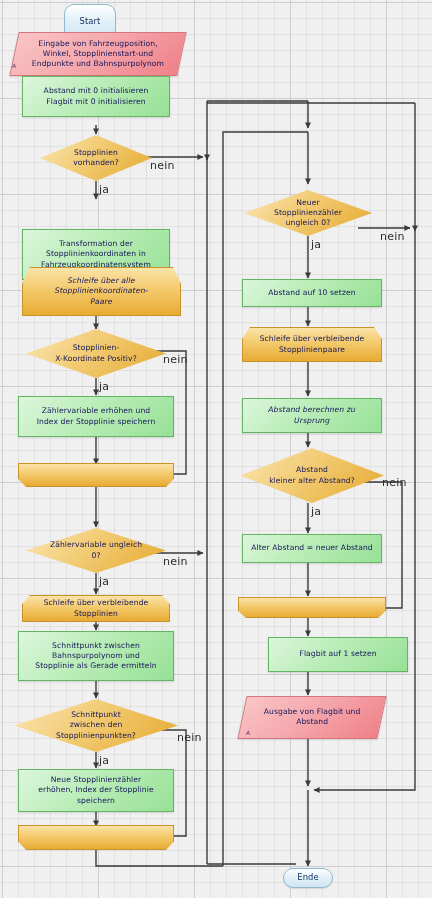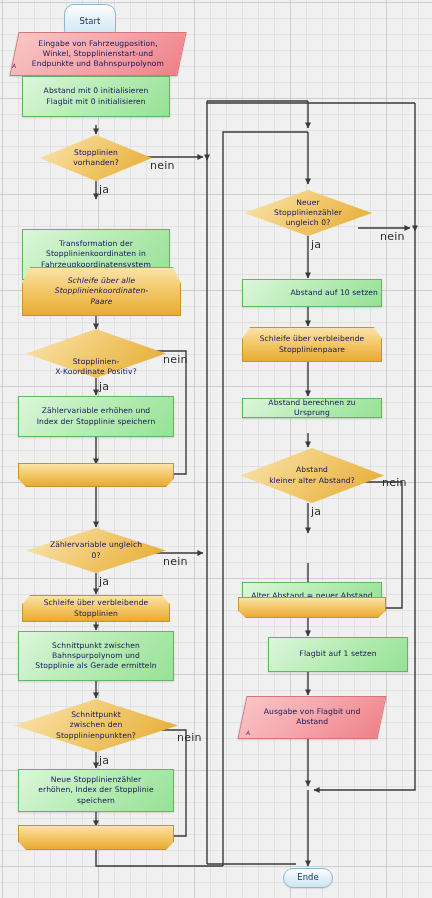--- a/index.html
+++ b/index.html
@@ -213,21 +213,21 @@
   </div>
 
   <div class="node loop" style="left:22px;top:267px;width:159px;height:49px;font-style:italic;">
     <span>
       <span>Schleife über alle</span>
       <span>Stopplinienkoordinaten-</span>
       <span>Paare</span>
     </span>
   </div>
 
-  <div class="node dec" style="left:26px;top:329px;width:140px;height:49px;align-items:flex-end;">
+  <div class="node dec" style="left:26px;top:329px;width:140px;height:49px;">
     <div class="dia"></div>
     <span>
       <span>Stopplinien-</span>
       <span>X-Koordinate Positiv?</span>
     </span>
   </div>
   <div class="elbl" style="left:99px;top:380px;">ja</div>
   <div class="elbl" style="left:163px;top:353px;">nein</div>
 
   <div class="node proc" style="left:18px;top:396px;width:156px;height:41px;">
@@ -293,51 +293,51 @@
     <div class="dia"></div>
     <span>
       <span>Neuer</span>
       <span>Stopplinienzähler</span>
       <span>ungleich 0?</span>
     </span>
   </div>
   <div class="elbl" style="left:311px;top:238px;">ja</div>
   <div class="elbl" style="left:380px;top:230px;">nein</div>
 
-  <div class="node proc" style="left:242px;top:279px;width:140px;height:28px;text-align:right;">
+  <div class="node proc" style="left:242px;top:279px;width:140px;height:28px;">
     <span>
       <span>Abstand auf 10 setzen</span>
     </span>
   </div>
 
   <div class="node loop" style="left:242px;top:327px;width:140px;height:35px;">
     <span>
       <span>Schleife über verbleibende</span>
       <span>Stopplinienpaare</span>
     </span>
   </div>
 
-  <div class="node proc" style="left:242px;top:398px;width:140px;height:20px;">
+  <div class="node proc" style="left:242px;top:398px;width:140px;height:35px;font-style:italic;">
     <span>
       <span>Abstand berechnen zu</span>
       <span>Ursprung</span>
     </span>
   </div>
 
   <div class="node dec" style="left:240px;top:448px;width:144px;height:55px;">
     <div class="dia"></div>
     <span>
       <span>Abstand</span>
       <span>kleiner alter Abstand?</span>
     </span>
   </div>
   <div class="elbl" style="left:311px;top:505px;">ja</div>
   <div class="elbl" style="left:382px;top:476px;">nein</div>
 
-  <div class="node proc" style="left:242px;top:534px;width:140px;height:29px;margin-top:48px;">
+  <div class="node proc" style="left:242px;top:534px;width:140px;height:29px;">
     <span>
       <span>Alter Abstand = neuer Abstand</span>
     </span>
   </div>
 
   <div class="node loopend" style="left:238px;top:597px;width:148px;height:21px;">
     <span></span>
   </div>
 
   <div class="node proc" style="left:242px;top:637px;width:140px;height:35px;margin-left:26px;">

